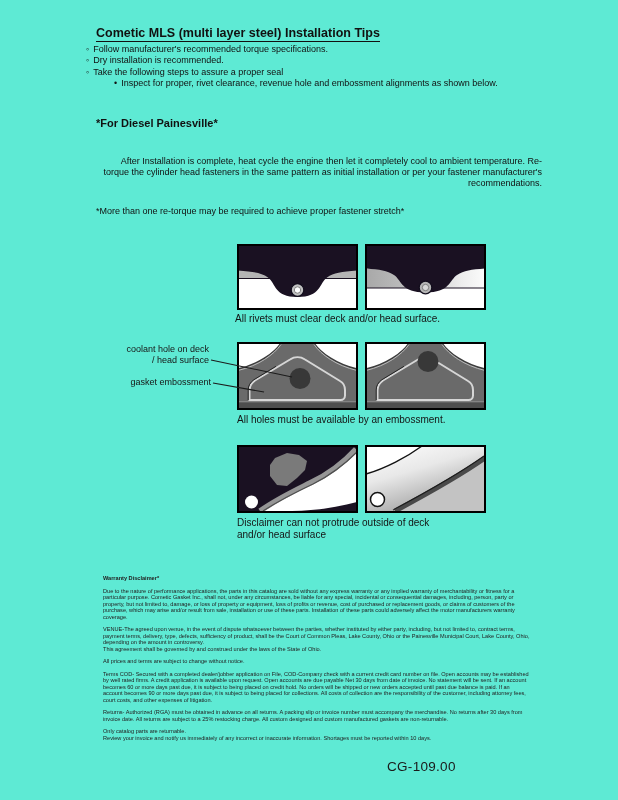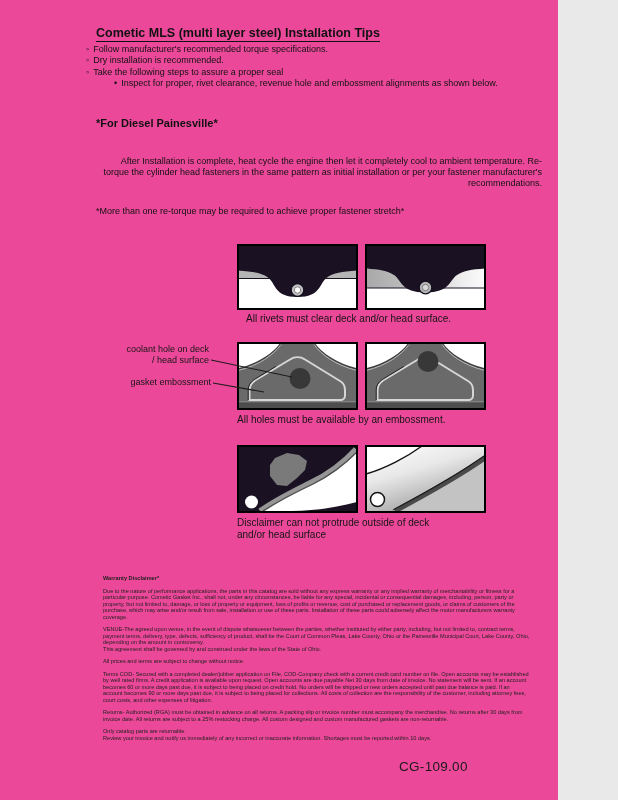--- a/index.html
+++ b/index.html
@@ -1,16 +1,16 @@
 <!DOCTYPE html>
 <html><head>
 <meta charset="utf-8">
 <style>
   html,body{margin:0;padding:0;background:#e9e9e9;}
-  #page{position:relative;width:558px;height:800px;background:#ec4899;overflow:hidden;
+  #page{position:relative;width:618px;height:800px;background:#5eead4;overflow:hidden;
         font-family:"Liberation Sans","DejaVu Sans",sans-serif;color:#111;}
   .abs{position:absolute;}
   
   .title{left:96px;top:26px;font-size:12.5px;font-weight:bold;
          border-bottom:1.6px solid #111;padding-bottom:1px;}
   
   .tips{left:86px;top:44px;width:470px;font-size:9px;line-height:11.4px;}
   .tip-item::before{content:"◦";margin-right:4px;font-size:9px;}
   .tip-sub{padding-left:28px;}
   .tip-sub::before{content:"•";margin-right:4px;font-size:9px;}
@@ -23,21 +23,21 @@
   
   .dlabel{width:121px;text-align:center;font-size:14px;font-weight:400;letter-spacing:.4px;color:#1c1c1c;margin-top:32px;}
   .cap{font-size:10px;font-weight:500;color:#141414;line-height:11.5px;}
   .callout{font-size:9px;line-height:10.5px;text-align:right;color:#161616;}
   .box{width:121px;height:68px;}
   
   .disc{left:103px;top:575px;width:427px;font-size:5.6px;line-height:6.5px;color:#222;}
   .disc p{margin:0 0 6px 0;}
   .disc .dh{font-weight:bold;}
   .pre{white-space:pre-line;}
-  .cg{left:399px;top:759px;font-size:13.5px;letter-spacing:.3px;color:#1a1a1a;}
+  .cg{left:387px;top:759px;font-size:13.5px;letter-spacing:.3px;color:#1a1a1a;}
   svg{display:block;}
   .overlay{pointer-events:none;}
 </style>
 </head>
 <body>
 
 <div id="page">
 
   <div class="abs title">Cometic MLS (multi layer steel) Installation Tips</div>
 
@@ -80,21 +80,21 @@
       <rect x="0" y="0" width="121" height="66" fill="#ffffff"></rect>
       <rect x="1" y="25" width="119" height="19" fill="url(#gw1)"></rect>
       <line x1="1" y1="44" x2="120" y2="44" stroke="#1a1122" stroke-width="1"></line>
       <path d="M1,1 H120 V24.5 C106,25.5 99,26.5 92,31 C84,36.5 85,48.5 60.5,48.5 C36,48.5 37,36.5 29,31 C22,26.5 15,25.5 1,24.5 Z" fill="#1a1122"></path>
       <circle cx="60.5" cy="43.5" r="6.3" fill="#b5b5b5" stroke="#120d1c" stroke-width="1.2"></circle>
       <circle cx="60.5" cy="43.5" r="3.2" fill="#d8d8d8" stroke="#6b6b6b" stroke-width="0.8"></circle>
       <rect x="1" y="1" width="119" height="64" fill="none" stroke="#000" stroke-width="2"></rect>
     </svg>
   </div>
 
-  <div class="abs cap" style="left:246px;top:313px;">All rivets must clear deck and/or head surface.</div>
+  <div class="abs cap" style="left:235px;top:313px;">All rivets must clear deck and/or head surface.</div>
 
   <div class="abs dlabel" style="left:237px;top:328px;">RIGHT</div>
   <div class="abs dlabel" style="left:365px;top:328px;">WRONG</div>
 
   <div class="abs callout" style="left:123px;top:344px;width:86px;">coolant hole on deck / head surface</div>
   <div class="abs callout" style="left:123px;top:377px;width:88px;">gasket embossment</div>
 
   <div class="abs" style="left:237px;top:342px;">
     <svg class="box" viewBox="0 0 121 68">
       <rect x="1" y="1" width="119" height="66" fill="#6a6a6a"></rect>

